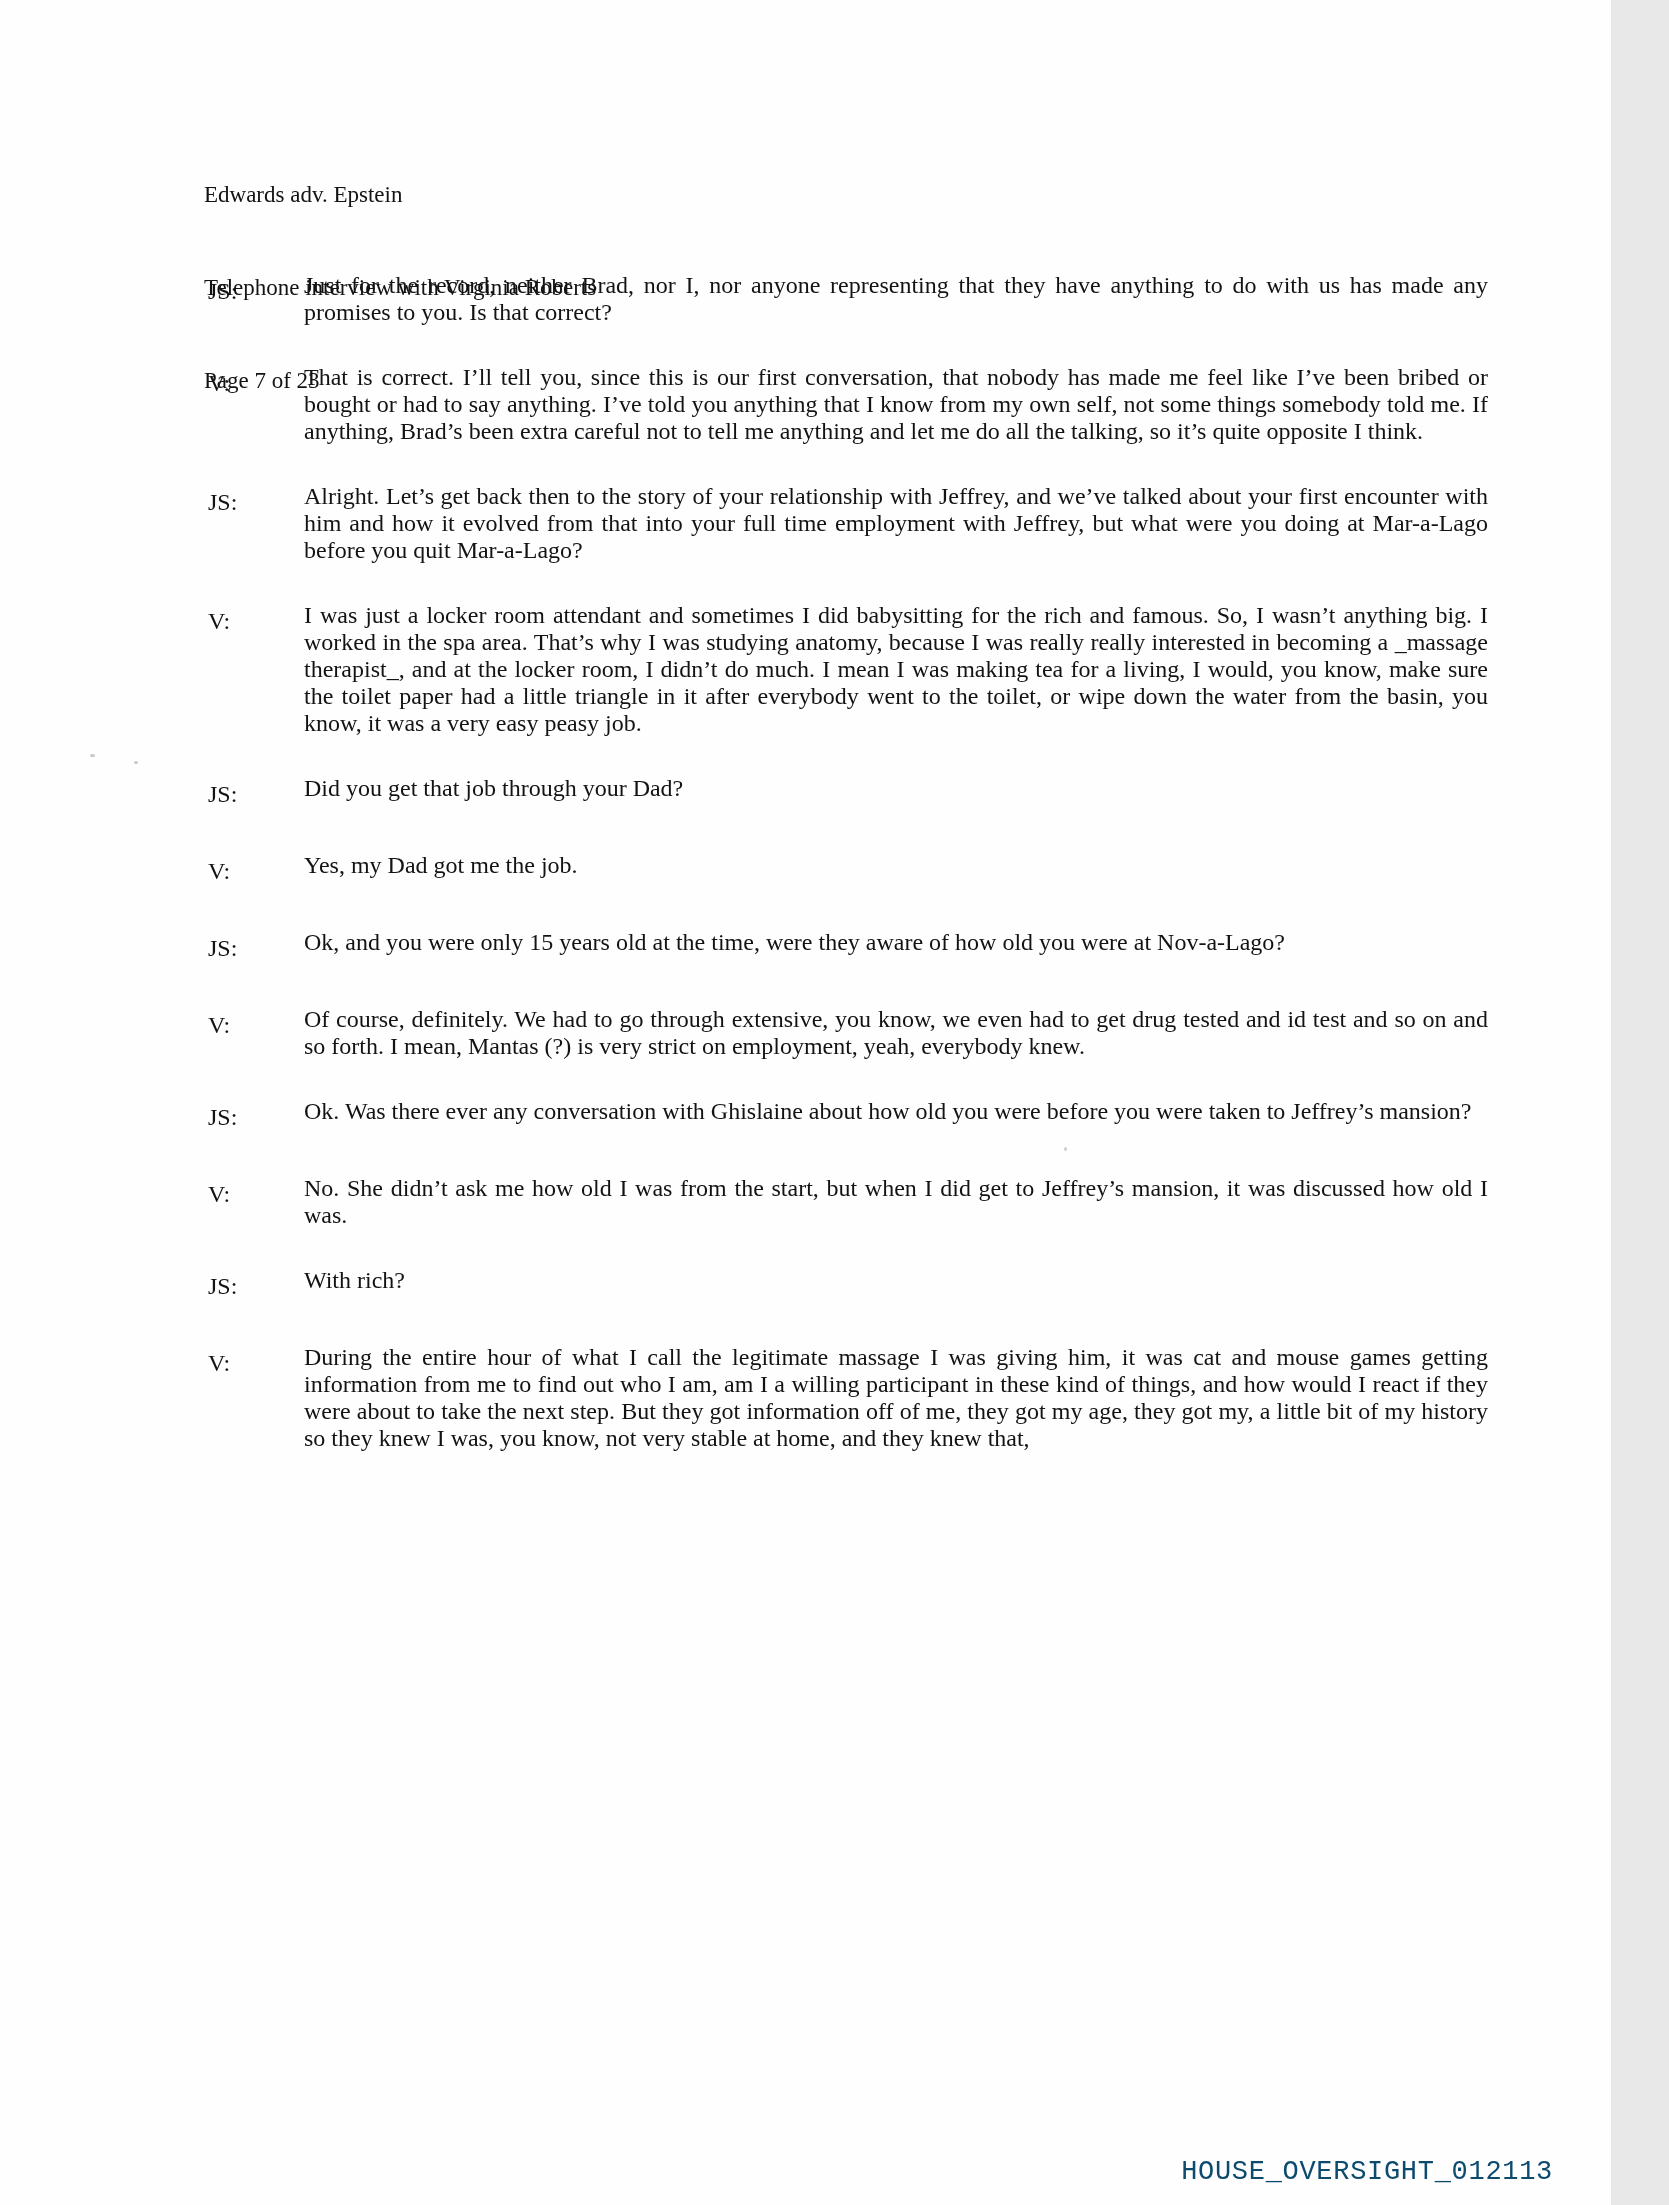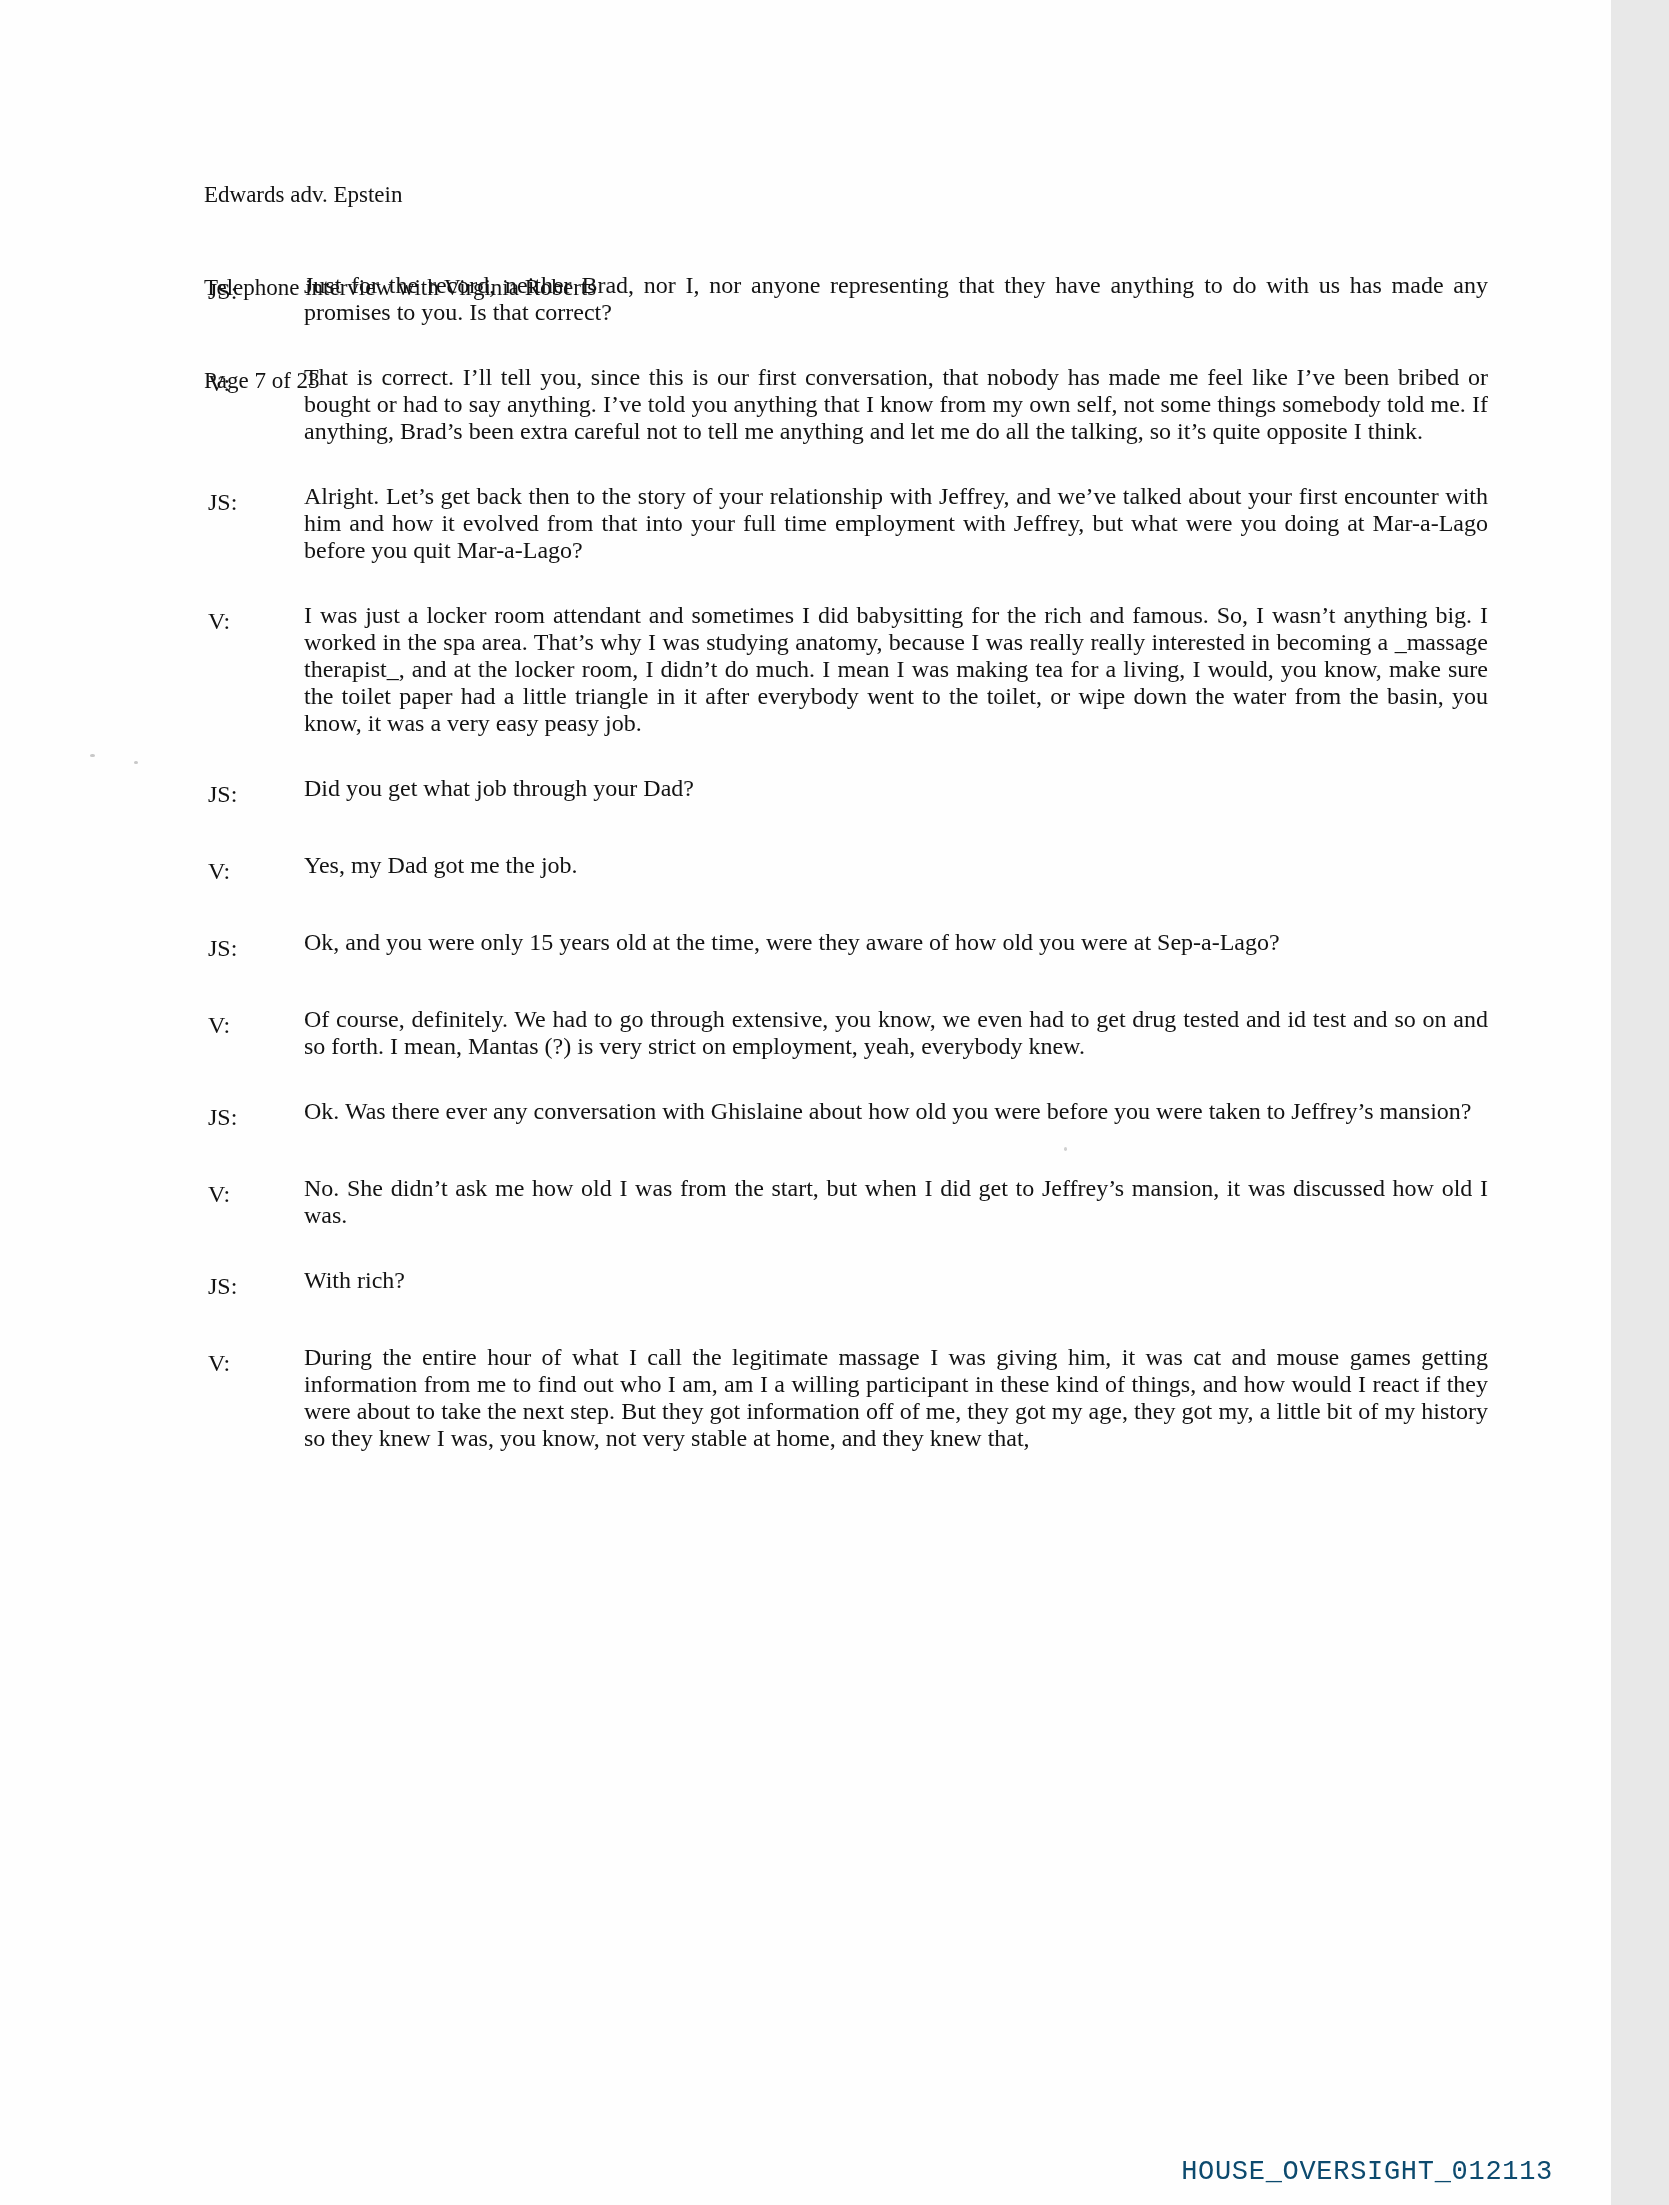--- a/index.html
+++ b/index.html
@@ -98,31 +98,31 @@
       <div class="speech">Alright.  Let’s get back then to the story of your relationship with Jeffrey, and we’ve talked about your first encounter with him and how it evolved from that into your full time employment with Jeffrey, but what were you doing at Mar-a-Lago before you quit Mar-a-Lago?</div>
     </div>
 
     <div class="entry">
       <div class="speaker">V:</div>
       <div class="speech">I was just a locker room attendant and sometimes I did babysitting for the rich and famous.  So, I wasn’t anything big.  I worked in the spa area.  That’s why I was studying anatomy, because I was really really interested in becoming a _massage therapist_, and at the locker room, I didn’t do much.  I mean I was making tea for a living, I would, you know, make sure the toilet paper had a little triangle in it after everybody went to the toilet, or wipe down the water from the basin, you know, it was a very easy peasy job.</div>
     </div>
 
     <div class="entry">
       <div class="speaker">JS:</div>
-      <div class="speech">Did you get what job through your Dad?</div>
+      <div class="speech">Did you get that job through your Dad?</div>
     </div>
 
     <div class="entry">
       <div class="speaker">V:</div>
       <div class="speech">Yes, my Dad got me the job.</div>
     </div>
 
     <div class="entry">
       <div class="speaker">JS:</div>
-      <div class="speech">Ok, and you were only 15 years old at the time, were they aware of how old you were at Sep-a-Lago?</div>
+      <div class="speech">Ok, and you were only 15 years old at the time, were they aware of how old you were at Nov-a-Lago?</div>
     </div>
 
     <div class="entry">
       <div class="speaker">V:</div>
       <div class="speech">Of course, definitely.  We had to go through extensive, you know, we even had to get drug tested and id test and so on and so forth. I mean, Mantas (?) is very strict on employment, yeah, everybody knew.</div>
     </div>
 
     <div class="entry">
       <div class="speaker">JS:</div>
       <div class="speech">Ok.  Was there ever any conversation with Ghislaine about how old you were before you were taken to Jeffrey’s mansion?</div>

